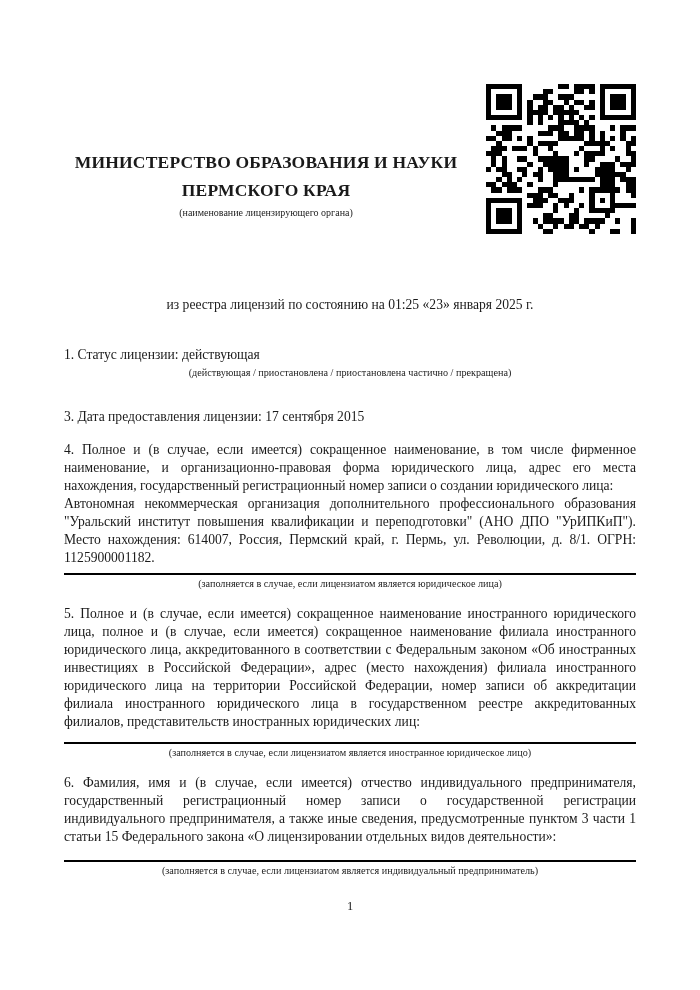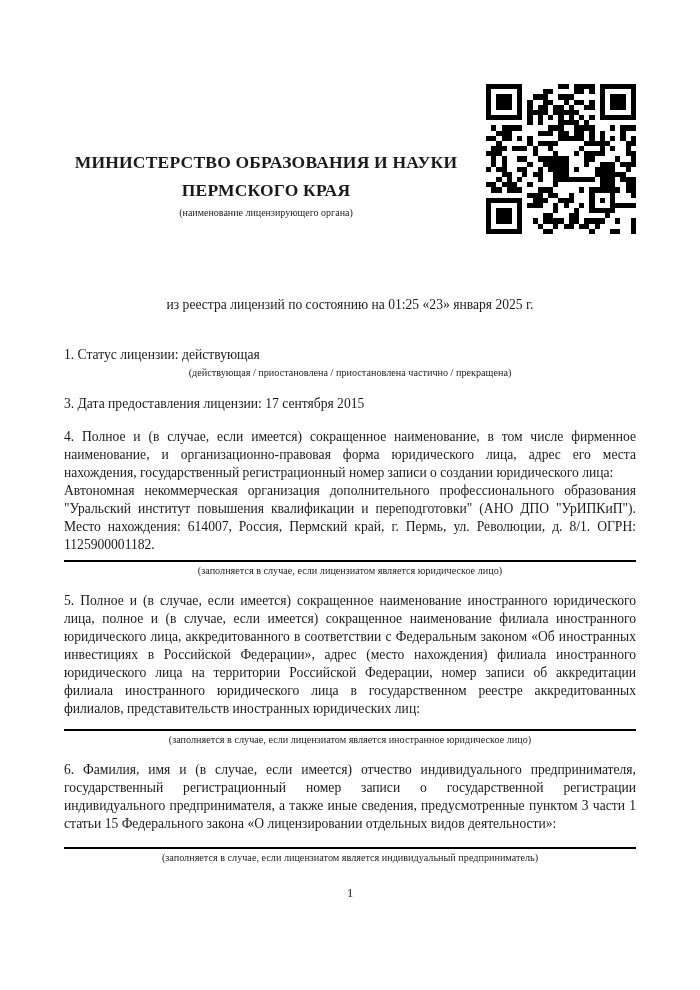--- a/index.html
+++ b/index.html
@@ -512,29 +512,29 @@
   </div>
 
   <div class="items">
 
     <div class="item" style="margin-top:0">
       <p>1. Статус лицензии: действующая</p>
       <div class="small-caption">(действующая / приостановлена / приостановлена частично / прекращена)</div>
     </div>
 
 
-    <div class="item" style="margin-top:16px">
+    <div class="item" style="margin-top:29px">
       <p>3. Дата предоставления лицензии: 17 сентября 2015</p>
     </div>
 
     <div class="item">
       <p class="just">4. Полное и (в случае, если имеется) сокращенное наименование, в том числе фирменное наименование, и организационно-правовая форма юридического лица, адрес его места нахождения, государственный регистрационный номер записи о создании юридического лица:</p>
       <p class="just">Автономная некоммерческая организация дополнительного профессионального образования "Уральский институт повышения квалификации и переподготовки" (АНО ДПО "УрИПКиП"). Место нахождения: 614007, Россия, Пермский край, г. Пермь, ул. Революции, д. 8/1. ОГРН: 1125900001182.</p>
       <hr class="fill-line gap-sm">
-      <div class="small-caption">(заполняется в случае, если лицензиатом является юридическое лицо)</div>
+      <div class="small-caption">(заполняется в случае, если лицензиатом является юридическое лица)</div>
     </div>
 
     <div class="item">
       <p class="just">5. Полное и (в случае, если имеется) сокращенное наименование иностранного юридического лица, полное и (в случае, если имеется) сокращенное наименование филиала иностранного юридического лица, аккредитованного в соответствии с Федеральным законом «Об иностранных инвестициях в Российской Федерации», адрес (место нахождения) филиала иностранного юридического лица на территории Российской Федерации, номер записи об аккредитации филиала иностранного юридического лица в государственном реестре аккредитованных филиалов, представительств иностранных юридических лиц:</p>
       <hr class="fill-line gap-md">
       <div class="small-caption">(заполняется в случае, если лицензиатом является иностранное юридическое лицо)</div>
     </div>
 
     <div class="item">
       <p class="just">6. Фамилия, имя и (в случае, если имеется) отчество индивидуального предпринимателя, государственный регистрационный номер записи о государственной регистрации индивидуального предпринимателя, а также иные сведения, предусмотренные пунктом 3 части 1 статьи 15 Федерального закона «О лицензировании отдельных видов деятельности»:</p>

